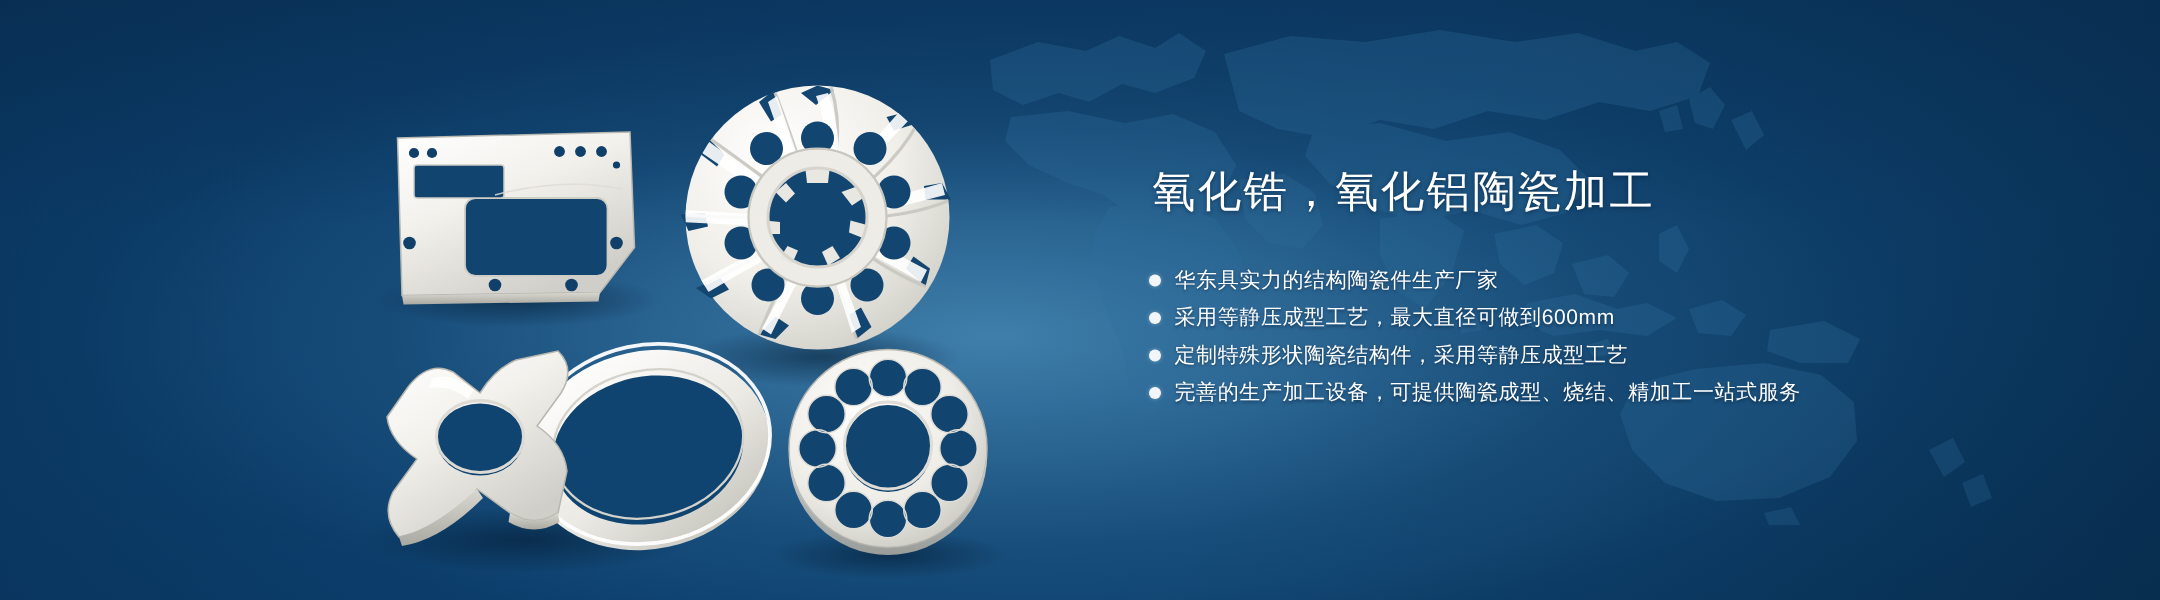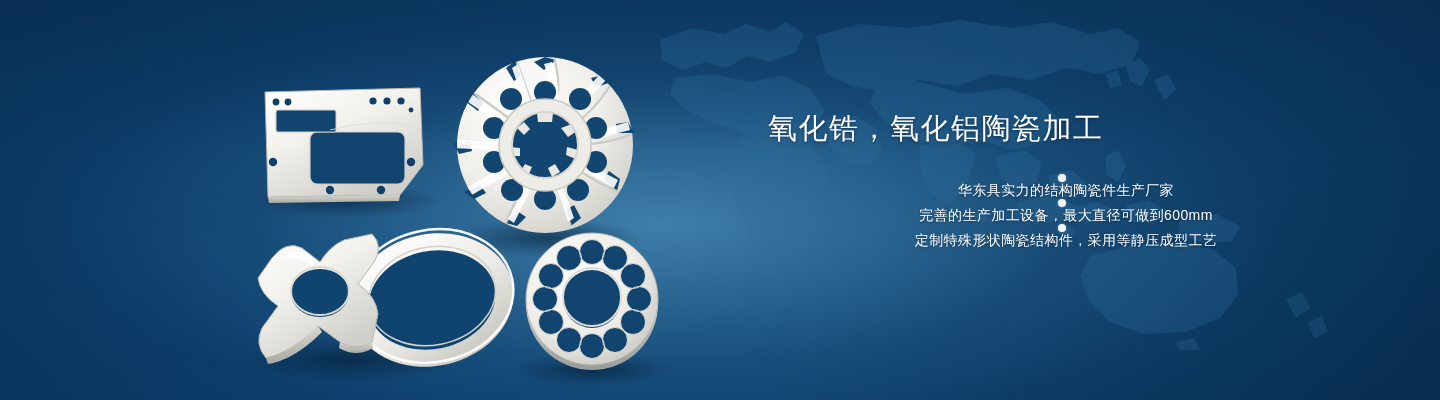--- a/index.html
+++ b/index.html
@@ -94,21 +94,20 @@
     padding: 0;
   }
   .feature {
     display: flex;
     align-items: center;
     height: 25px;
     color: #ffffff;
     font-size: 14px;
     letter-spacing: 0.4px;
     text-shadow: 0 1px 2px rgba(0,20,45,0.5);
-    flex-direction: column;
   }
   .bullet {
     flex: 0 0 auto;
     width: 8px;
     height: 8px;
     border-radius: 50%;
     background: #f2f6f9;
     margin-right: 9px;
     box-shadow: 0 0 3px rgba(255,255,255,0.35);
   }
@@ -371,22 +370,26 @@
   <div class="copy">
     <h1 class="headline">氧化锆，氧化铝陶瓷加工</h1>
 
     <ul class="features">
       <li class="feature">
         <span class="bullet"></span>
         <span class="feature-text">华东具实力的结构陶瓷件生产厂家</span>
       </li>
       <li class="feature">
         <span class="bullet"></span>
-        <span class="feature-text">完善的生产加工设备，最大直径可做到600mm</span>
+        <span class="feature-text">采用等静压成型工艺，最大直径可做到600mm</span>
       </li>
       <li class="feature">
         <span class="bullet"></span>
         <span class="feature-text">定制特殊形状陶瓷结构件，采用等静压成型工艺</span>
       </li>
+      <li class="feature">
+        <span class="bullet"></span>
+        <span class="feature-text">完善的生产加工设备，可提供陶瓷成型、烧结、精加工一站式服务</span>
+      </li>
     </ul>
   </div>
 
 </div>
 
 </body></html>

